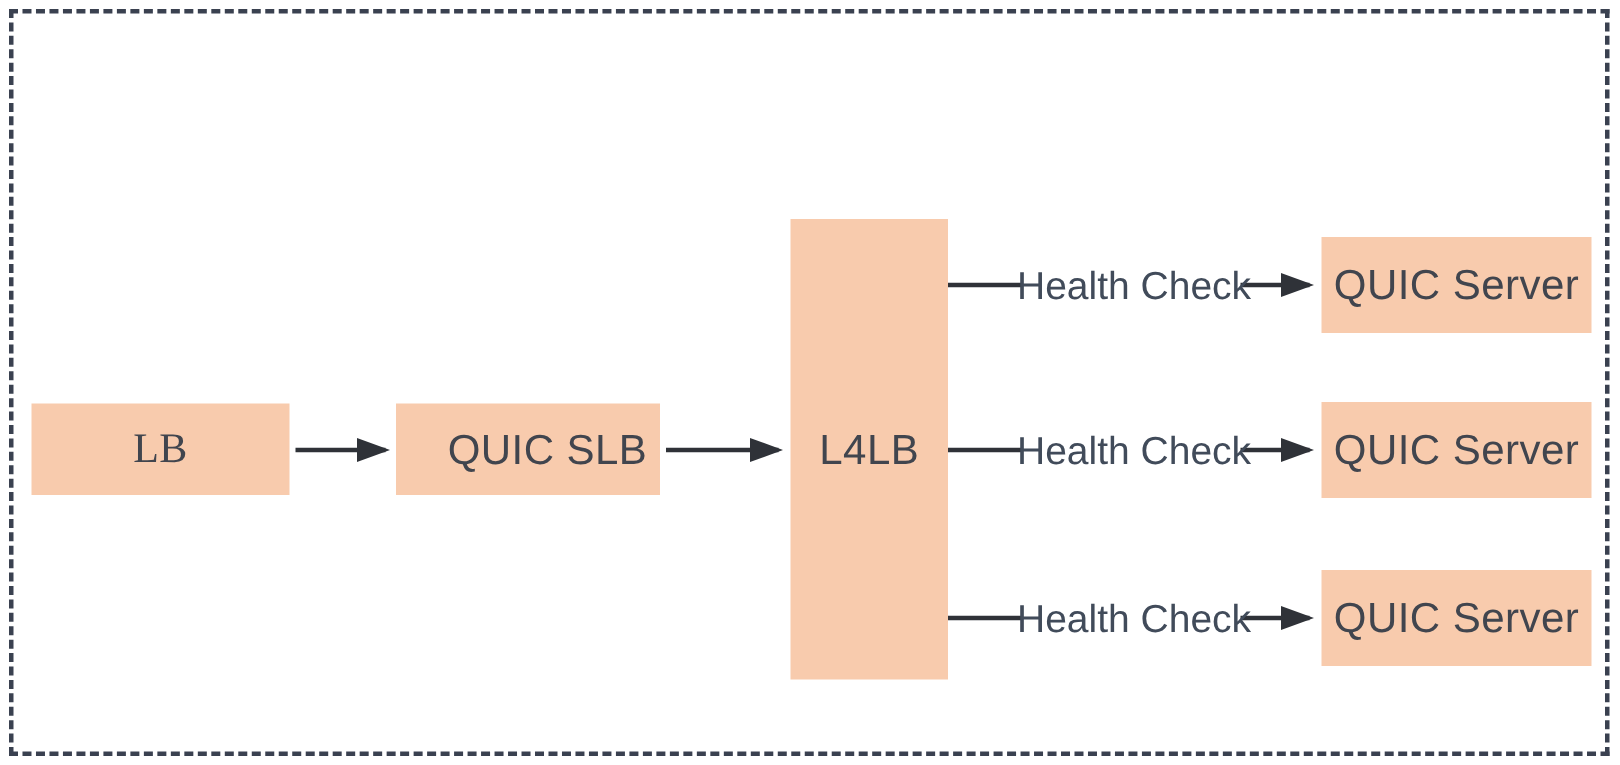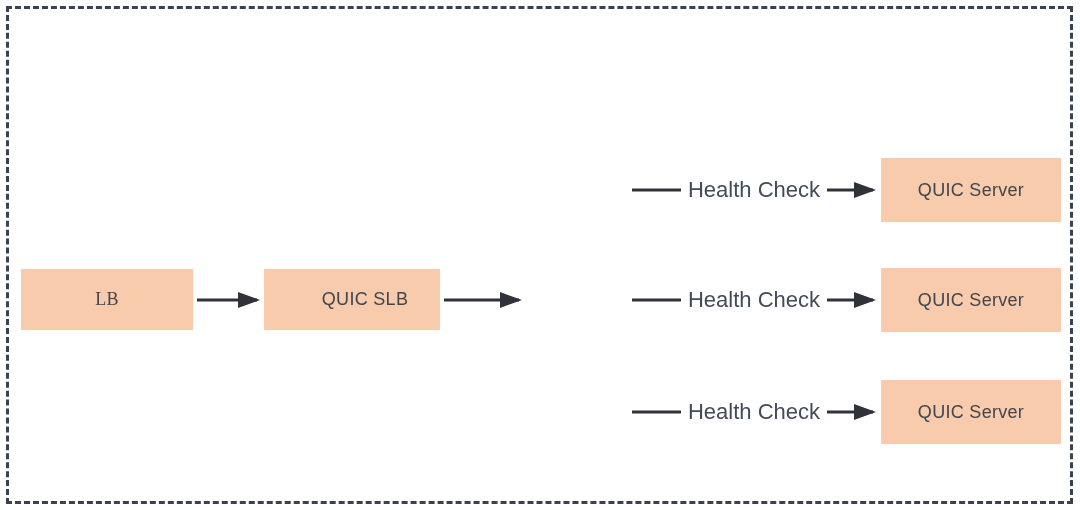--- a/index.html
+++ b/index.html
@@ -40,21 +40,21 @@
     top: 32px;
     text-align: center;
     font-size: 21px;
     color: var(--title-color);
     letter-spacing: 1px;
   }
   .node {
     position: absolute;
     background: var(--node-fill);
     color: var(--node-text);
-    font-size: 18px;
+    font-size: 28px;
     display: flex;
     align-items: center;
     justify-content: center;
     text-align: center;
     letter-spacing: 0.3px;
   }
   .node-lb        { left: 21px;  top: 269px; width: 172px; height: 61px; font-family: Liberation Serif, serif; }
   .node-quic-slb  { left: 264px; top: 269px; width: 176px; height: 61px; padding-left: 26px; }
   .node-l4lb      { left: 527px; top: 146px; width: 105px; height: 307px; }
   .node-server-1  { left: 881px; top: 158px; width: 180px; height: 64px; }
@@ -71,40 +71,41 @@
   .connectors line {
     stroke: var(--arrow-color);
     stroke-width: 3;
   }
   .edge-label {
     position: absolute;
     width: 152px;
     height: 30px;
     line-height: 30px;
     text-align: center;
-    font-size: 22px;
+    font-size: 26px;
     color: var(--edge-label-color);
     white-space: nowrap;
   }
   .edge-label-1 { left: 678px; top: 175px; }
   .edge-label-2 { left: 678px; top: 285px; }
   .edge-label-3 { left: 678px; top: 397px; }
 </style>
 </head>
 <body>
 
 <div class="canvas">
 
   <div class="frame"></div>
 
 
   <div class="node node-lb">LB</div>
 
   <div class="node node-quic-slb">QUIC SLB</div>
 
+  <div class="node node-l4lb">L4LB</div>
 
   <div class="node node-server-1">QUIC Server</div>
 
   <div class="node node-server-2">QUIC Server</div>
 
   <div class="node node-server-3">QUIC Server</div>
 
   <svg class="connectors" viewBox="0 0 1080 510" xmlns="http://www.w3.org/2000/svg">
     <defs>
       <marker id="arrowhead" markerUnits="userSpaceOnUse" markerWidth="22" markerHeight="16" refX="19" refY="8" orient="auto">

